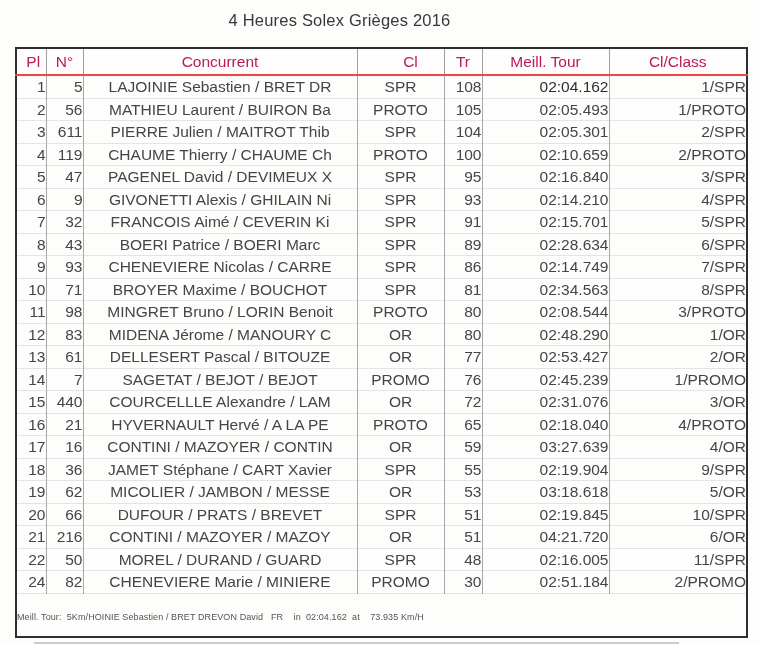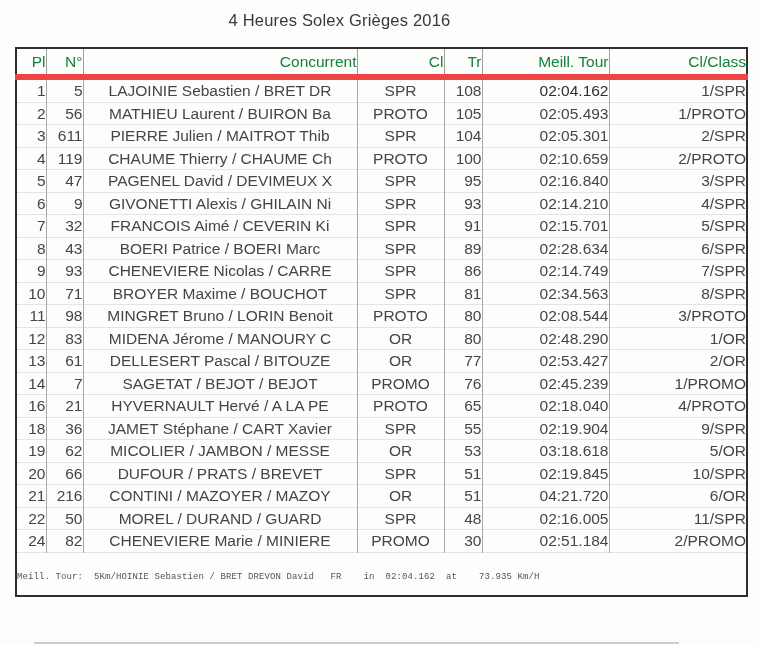--- a/index.html
+++ b/index.html
@@ -41,25 +41,25 @@
   col.c-pl { width: 30px; }
   col.c-num { width: 37px; }
   col.c-concurrent { width: 274px; }
   col.c-cl { width: 87px; }
   col.c-tr { width: 38px; }
   col.c-tour { width: 127px; }
   col.c-clclass { width: 138px; }
 
   thead th {
     height: 25px;
-    text-align: right;
-    border-bottom: 6px solid #ef4444;
+    text-align: center;
+    border-bottom: 2px solid #ef4444;
     border-left: 1px solid #9e9e9e;
     font-size: 15.5px;
-    color: #15803d;
+    color: #be185d;
     padding-left: 5px;
   }
   thead th:first-child { border-left: none; padding-left: 4px; }
   thead th.h-cl { padding-left: 20px; }
 
   tbody td {
     height: 21.5px;
     line-height: 21.5px;
     border-left: 1px solid #a8a8a8;
     border-top: 1px solid #e4e4e4;
@@ -83,21 +83,20 @@
     border-top: 1px solid #e4e4e4;
     vertical-align: middle;
     padding-left: 74px;
     padding-top: 6px;
   }
   .footer-note {
     font-size: 9px;
     color: #555555;
     white-space: pre;
     letter-spacing: 0.1px;
-    font-family: Liberation Mono, monospace;
   }
 
   .scan-shadow-bottom {
     position: absolute;
     left: 34px; right: 0; bottom: 1px;
     height: 2px;
     background: #cccccc;
   }
 </style>
 </head>
@@ -248,27 +247,45 @@
         <tr>
     <td class="a-r cell-pl">14</td>
     <td class="a-r cell-num">7</td>
     <td class="a-l cell-concurrent">SAGETAT / BEJOT / BEJOT</td>
     <td class="a-l cell-cl">PROMO</td>
     <td class="a-r cell-tr">76</td>
     <td class="a-r cell-tour">02:45.239</td>
     <td class="a-r cell-clclass">1/PROMO</td>
   </tr>
         <tr>
+    <td class="a-r cell-pl">15</td>
+    <td class="a-r cell-num">440</td>
+    <td class="a-l cell-concurrent">COURCELLLE Alexandre / LAM</td>
+    <td class="a-l cell-cl">OR</td>
+    <td class="a-r cell-tr">72</td>
+    <td class="a-r cell-tour">02:31.076</td>
+    <td class="a-r cell-clclass">3/OR</td>
+  </tr>
+        <tr>
     <td class="a-r cell-pl">16</td>
     <td class="a-r cell-num">21</td>
     <td class="a-l cell-concurrent">HYVERNAULT Hervé / A LA PE</td>
     <td class="a-l cell-cl">PROTO</td>
     <td class="a-r cell-tr">65</td>
     <td class="a-r cell-tour">02:18.040</td>
     <td class="a-r cell-clclass">4/PROTO</td>
+  </tr>
+        <tr>
+    <td class="a-r cell-pl">17</td>
+    <td class="a-r cell-num">16</td>
+    <td class="a-l cell-concurrent">CONTINI / MAZOYER / CONTIN</td>
+    <td class="a-l cell-cl">OR</td>
+    <td class="a-r cell-tr">59</td>
+    <td class="a-r cell-tour">03:27.639</td>
+    <td class="a-r cell-clclass">4/OR</td>
   </tr>
         <tr>
     <td class="a-r cell-pl">18</td>
     <td class="a-r cell-num">36</td>
     <td class="a-l cell-concurrent">JAMET Stéphane / CART Xavier</td>
     <td class="a-l cell-cl">SPR</td>
     <td class="a-r cell-tr">55</td>
     <td class="a-r cell-tour">02:19.904</td>
     <td class="a-r cell-clclass">9/SPR</td>
   </tr>

